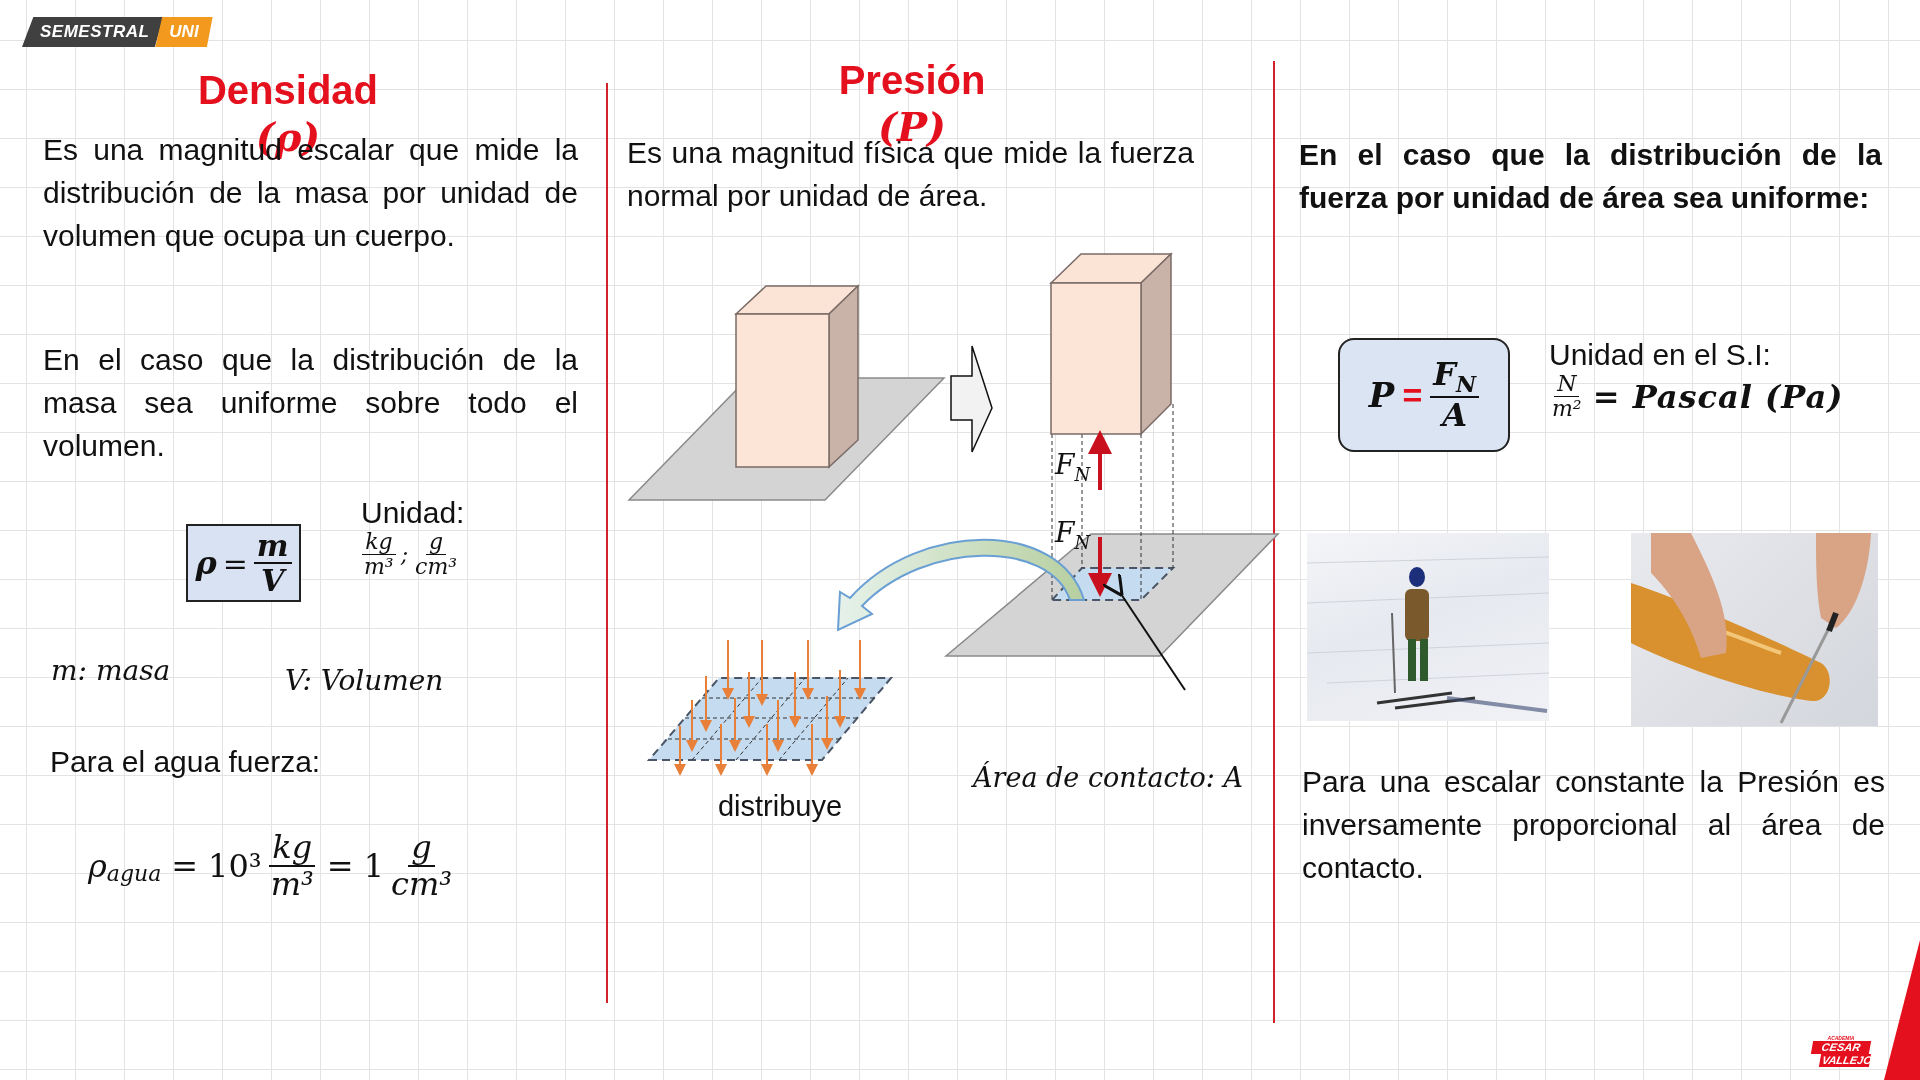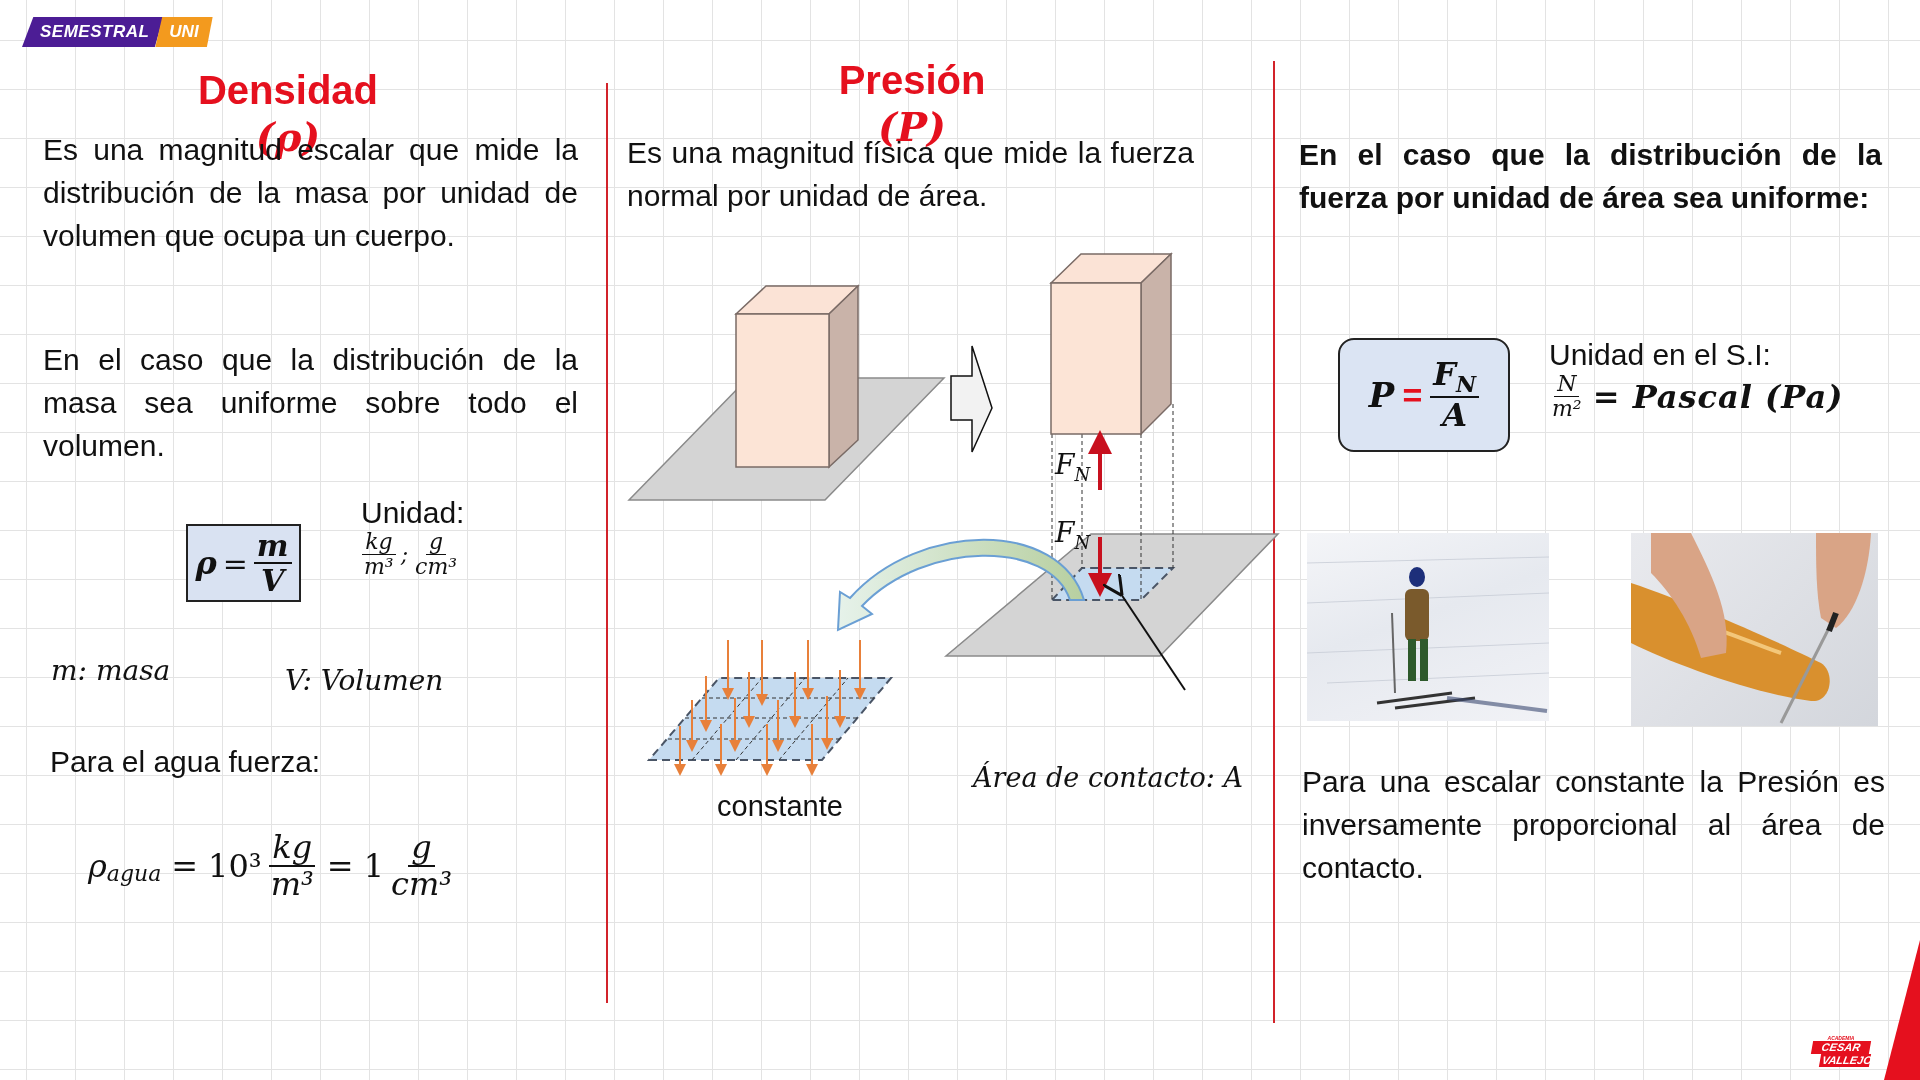--- a/index.html
+++ b/index.html
@@ -9,21 +9,21 @@
     background-image:
       linear-gradient(to right, #e3e3e3 1px, transparent 1px),
       linear-gradient(to bottom, #e3e3e3 1px, transparent 1px);
     background-size:49px 49px;
     background-position:26px 40px;
     font-family:"Liberation Sans", sans-serif;
     color:#111;
   }
   .abs { position:absolute; }
   .logo { left:22px; top:17px; height:30px; display:flex; }
-  .logo .blk { background:#4c1d95; color:#fff; font-weight:bold; font-style:italic; font-size:17px; line-height:30px; padding:0 14px 0 18px; clip-path:polygon(8% 0,100% 0,94% 100%,0 100%); letter-spacing:0.5px; }
+  .logo .blk { background:#404040; color:#fff; font-weight:bold; font-style:italic; font-size:17px; line-height:30px; padding:0 14px 0 18px; clip-path:polygon(8% 0,100% 0,94% 100%,0 100%); letter-spacing:0.5px; }
   .logo .org { background:#f39a1e; color:#fff; font-weight:bold; font-style:italic; font-size:17px; line-height:30px; padding:0 14px 0 14px; margin-left:-8px; clip-path:polygon(12% 0,100% 0,90% 100%,0 100%); }
   .title { color:#e5101e; font-weight:bold; font-size:40px; }
   .title .sym { font-family:"DejaVu Serif", serif; font-style:italic; font-weight:bold; }
   .para { font-size:30px; line-height:43px; text-align:justify; text-align-last:left; }
   .math { font-family:"DejaVu Serif", serif; font-style:italic; }
   .vline { position:absolute; width:2px; background:#d2232a; }
   .frac { display:inline-flex; flex-direction:column; align-items:center; vertical-align:middle; }
   .frac .num { border-bottom:2px solid #111; padding:0 3px; line-height:1.1; }
   .frac .den { line-height:1.1; padding:0 3px; }
   .fbox { position:absolute; background:#dbe4f3; border:2px solid #222; display:flex; align-items:center; justify-content:center; }
@@ -179,21 +179,21 @@
       <line x1="767" y1="724" x2="767" y2="770"></line>
       <line x1="812" y1="724" x2="812" y2="770"></line>
     </g>
   </g>
 </svg>
 
 <div class="abs math" style="left:1055px; top:448px; font-size:28px;"><span>F</span><sub style="font-size:18px">N</sub></div>
 <div class="abs math" style="left:1055px; top:516px; font-size:28px;"><span>F</span><sub style="font-size:18px">N</sub></div>
 
 <div class="abs" style="left:630px; top:785px; width:300px; text-align:center; font-size:29px; line-height:43px;">
-  <div>constante</div>
+  <div>distribuye</div>
 </div>
 <div class="abs math" style="left:973px; top:762px; font-size:27px;">Área de contacto: A</div>
 
 <div class="abs para" style="left:1299px; top:133px; width:583px;font-weight:bold;">En el caso que la distribución de la fuerza por unidad de área sea uniforme:</div>
 
 <div class="fbox" style="left:1338px; top:338px; width:168px; height:110px; border-radius:16px;">
   <span class="math" style="font-weight:bold; font-size:34px;">P</span>
   <span style="color:#e5101e; font-size:34px; margin:0 8px; font-weight:bold;">=</span>
   <span class="frac math" style="font-weight:bold; font-size:32px;">
     <span class="num" style="border-bottom-width:2.5px"><span>F</span><sub style="font-size:22px">N</sub></span>

